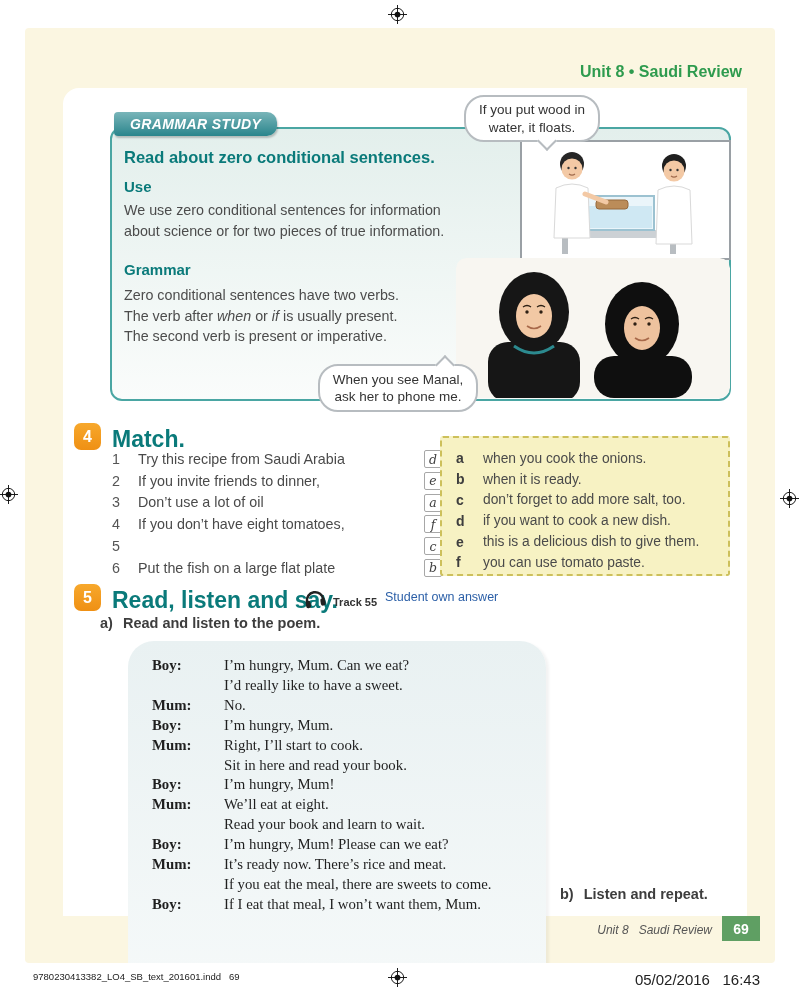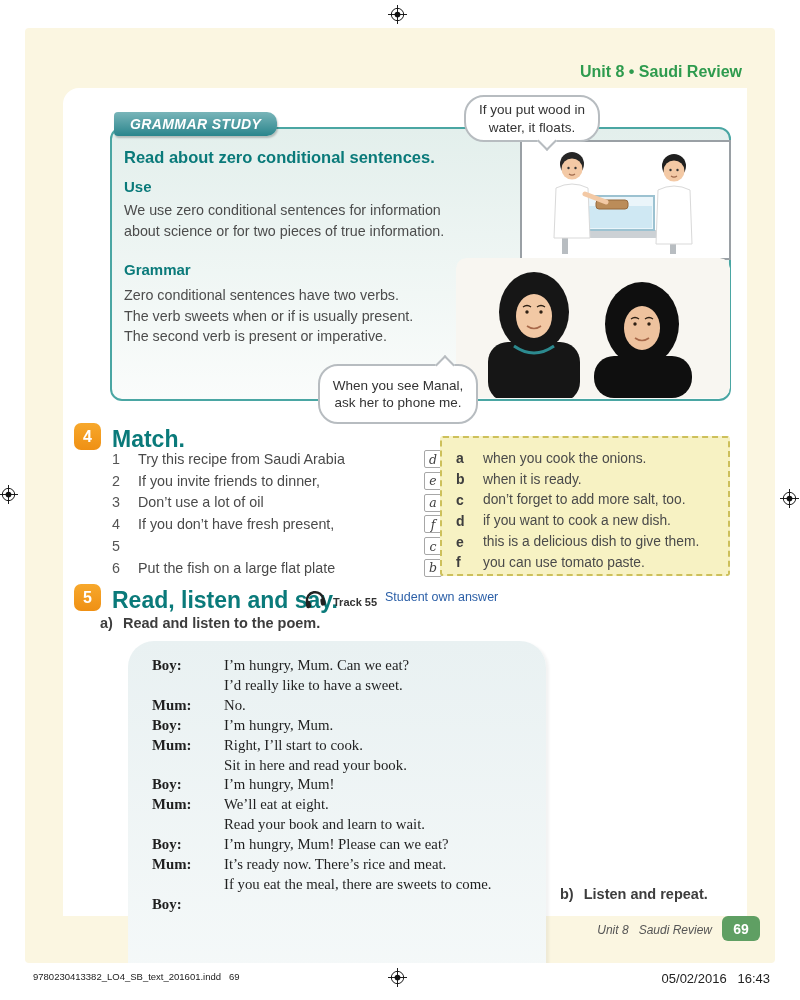--- a/index.html
+++ b/index.html
@@ -16,31 +16,31 @@
   .gbadge{position:absolute;left:114px;top:112px;padding:4px 16px;
         background:linear-gradient(180deg,#79b5b9,#2a858c);color:#fff;font-style:italic;font-weight:bold;
         font-size:14px;letter-spacing:.4px;border-radius:4px 10px 10px 4px;box-shadow:1px 2px 2px rgba(0,0,0,.22);z-index:4;}
   .gtitle{position:absolute;left:124px;top:148px;font-size:16.5px;font-weight:bold;color:#0a7a7a;z-index:2;}
   .gsubhead{position:absolute;font-size:15px;font-weight:bold;color:#0a7a7a;z-index:2;}
   #ghead-use{left:124px;top:178px;}
   #ghead-grammar{left:124px;top:261px;}
   .gtext{position:absolute;font-size:14.3px;line-height:1.44;color:#4c4c4c;z-index:2;}
   #gusetext{left:124px;top:200px;width:345px;}
   #ggrammartext{left:124px;top:285px;width:365px;}
-  .it{}
+  .it{font-style:italic;}
 
   
   .illus-boys{position:absolute;left:520px;top:140px;width:207px;height:116px;background:#fff;
         border:2px solid #9aa0a5;z-index:2;}
   .illus-women{position:absolute;left:456px;top:258px;width:274px;height:140px;border-radius:10px;z-index:2;overflow:hidden;}
   .bubble{position:absolute;background:#fff;border:2px solid #b7bcc0;border-radius:20px;z-index:6;
         display:flex;align-items:center;justify-content:center;text-align:center;
         font-size:13.5px;color:#333;line-height:1.28;padding:2px 6px;box-sizing:border-box;}
   #bubble-boys{left:464px;top:95px;width:136px;height:47px;}
-  #bubble-women{left:318px;top:364px;width:160px;height:60px;}
+  #bubble-women{left:318px;top:364px;width:160px;height:48px;}
   .tail{position:absolute;width:12px;height:12px;background:#fff;}
   #tail-boys{left:74px;bottom:-8px;border-right:2px solid #b7bcc0;border-bottom:2px solid #b7bcc0;transform:rotate(45deg);}
   #tail-women{right:24px;top:-8px;border-left:2px solid #b7bcc0;border-top:2px solid #b7bcc0;transform:rotate(45deg);}
 
   
   .ex-badge{position:absolute;width:27px;height:27px;background:linear-gradient(180deg,#f7a82c,#ef9014);
         border-radius:7px;color:#fff;font-weight:bold;font-size:16px;display:flex;align-items:center;justify-content:center;z-index:3;}
   #badge4{left:74px;top:423px;}
   #badge5{left:74px;top:584px;}
   .ex-title{position:absolute;font-size:23px;font-weight:bold;color:#0a7a7a;z-index:3;}
@@ -74,27 +74,27 @@
         box-shadow:3px 2px 3px rgba(0,0,0,.05);padding:15px 0 0 24px;box-sizing:border-box;z-index:2;}
   .p-row{display:flex;font-family:"Liberation Serif",serif;font-size:14.8px;line-height:19.9px;color:#1f1f1f;}
   .p-spk{width:72px;font-weight:bold;}
   .p-lines{flex:1;}
   .p-line{display:block;}
 
   
   .footer{position:absolute;left:540px;top:923px;width:172px;text-align:right;font-style:italic;
         font-size:12px;color:#555;z-index:4;}
   .footer .sep{display:inline-block;width:10px;}
-  .pagenum{position:absolute;left:722px;top:916px;width:38px;height:25px;background:#5f9f63;border-radius:6px;
+  .pagenum{position:absolute;left:722px;top:916px;width:38px;height:25px;background:#5f9f63;border-radius:0;
         color:#fff;font-weight:bold;font-size:14px;display:flex;align-items:center;justify-content:center;z-index:5;}
 
   
   .print-band{position:absolute;left:0;top:963px;width:800px;height:37px;background:#ffffff;z-index:8;}
   .print-left{position:absolute;left:33px;top:8px;font-size:9.5px;color:#222;white-space:pre;}
-  .print-right{position:absolute;right:30px;top:8px;font-size:13px;color:#222;white-space:pre;}
+  .print-right{position:absolute;right:40px;top:8px;font-size:15px;color:#222;white-space:pre;}
 
   
   .regmark{position:absolute;width:19px;height:19px;z-index:12;}
   #reg-top{left:388px;top:5px;}
   #reg-bottom{left:388px;top:968px;}
   #reg-left{left:-1px;top:485px;}
   #reg-right{left:780px;top:489px;}
 </style>
 </head>
 <body>
@@ -107,21 +107,21 @@
   <div class="unit-header">Unit 8 • Saudi Review</div>
 
   <div class="gbox"></div>
   <div class="gbadge">GRAMMAR STUDY</div>
   <div class="gtitle">Read about zero conditional sentences.</div>
   <div class="gsubhead" id="ghead-use">Use</div>
   <div class="gtext" id="gusetext">We use zero conditional sentences for information about science or for two pieces of true information.</div>
   <div class="gsubhead" id="ghead-grammar">Grammar</div>
   <div class="gtext" id="ggrammartext">
     <div>Zero conditional sentences have two verbs.</div>
-    <div><span>The verb sweets </span><span class="it">when</span><span> or </span><span class="it">if</span><span> is usually present.</span></div>
+    <div><span>The verb after </span><span class="it">when</span><span> or </span><span class="it">if</span><span> is usually present.</span></div>
     <div>The second verb is present or imperative.</div>
   </div>
 
   <div class="illus-boys">
     <svg width="203" height="112" viewBox="0 0 203 112">
       <rect width="203" height="112" fill="#ffffff"></rect>
       <rect x="34" y="88" width="128" height="8" rx="2" fill="#ccd1d5"></rect>
       <rect x="40" y="96" width="6" height="16" fill="#b8bdc1"></rect>
       <rect x="148" y="96" width="6" height="16" fill="#b8bdc1"></rect>
       <rect x="54" y="54" width="78" height="34" fill="#eaf5fa" stroke="#9cc2d1" stroke-width="2"></rect>
@@ -188,21 +188,21 @@
       <span class="m-text">If you invite friends to dinner,</span>
       <span class="m-box">e</span>
     </div>
     <div class="m-row">
       <span class="m-num">3</span>
       <span class="m-text">Don’t use a lot of oil</span>
       <span class="m-box">a</span>
     </div>
     <div class="m-row">
       <span class="m-num">4</span>
-      <span class="m-text">If you don’t have fresh present,</span>
+      <span class="m-text">If you don’t have eight tomatoes,</span>
       <span class="m-box">f</span>
     </div>
     <div class="m-row">
       <span class="m-num">5</span>
       <span class="m-box">c</span>
     </div>
     <div class="m-row">
       <span class="m-num">6</span>
       <span class="m-text">Put the fish on a large flat plate</span>
       <span class="m-box">b</span>
@@ -300,20 +300,23 @@
     </div>
     <div class="p-row">
       <span class="p-spk">Mum:</span>
       <span class="p-lines">
           <span class="p-line">It’s ready now. There’s rice and meat.</span>
           <span class="p-line">If you eat the meal, there are sweets to come.</span>
         </span>
     </div>
     <div class="p-row">
       <span class="p-spk">Boy:</span>
+      <span class="p-lines">
+          <span class="p-line">If I eat that meal, I won’t want them, Mum.</span>
+        </span>
     </div>
   </div>
 
   <div class="part-line" id="part-b">
     <span class="part-label">b)</span><span>Listen and repeat.</span>
   </div>
 
   <div class="footer">
     <span>Unit 8</span><span class="sep"></span><span>Saudi Review</span>
   </div>

